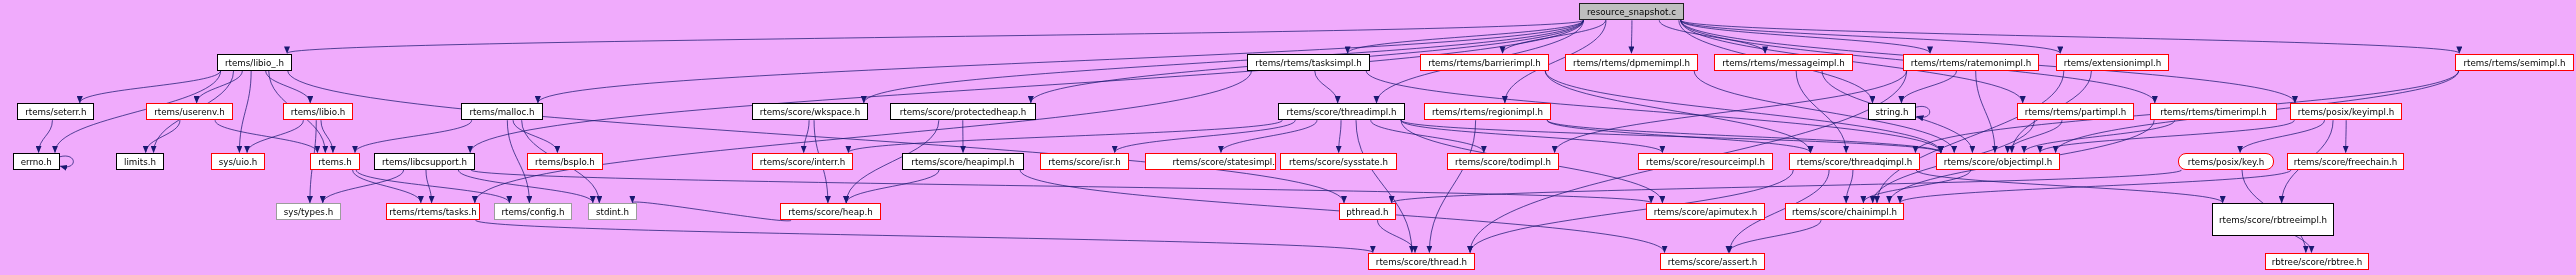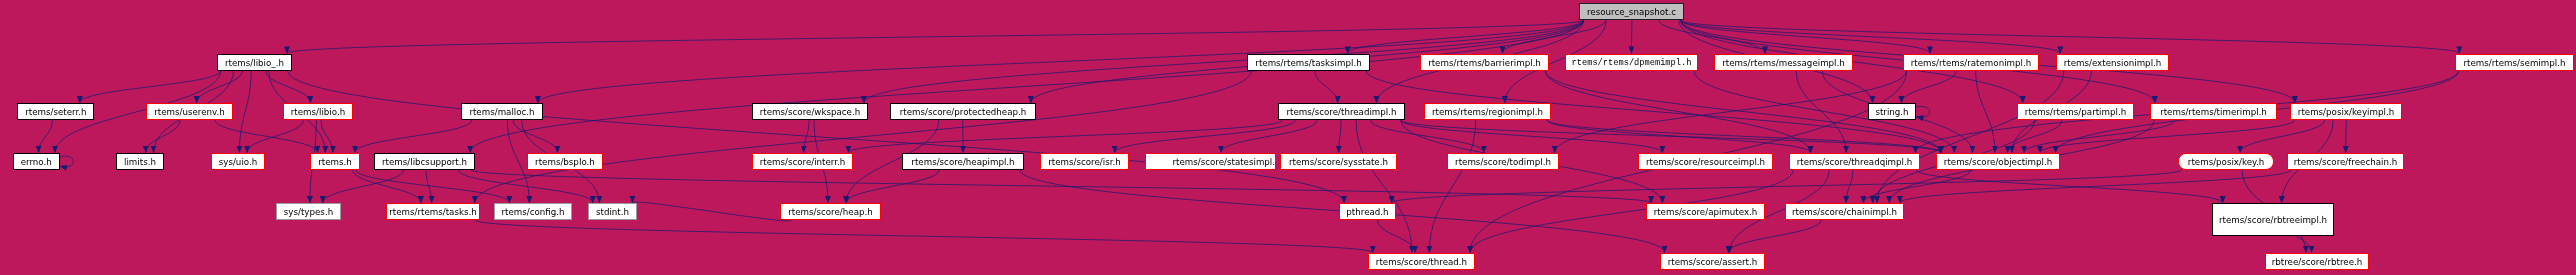--- a/index.html
+++ b/index.html
@@ -1,16 +1,16 @@
 <!DOCTYPE html>
 <html style="font-size:10.7px"><head>
 <meta charset="utf-8">
 <style>
   html,body{margin:0;padding:0;background:#ffffff;}
-  #canvas{position:relative;width:2576px;height:276px;background:#be185d;overflow:hidden;}
+  #canvas{position:relative;width:2576px;height:276px;background:#f0abfc;overflow:hidden;}
   #edges{position:absolute;left:0;top:0;}
   #nodes{position:absolute;left:0;top:0;width:100%;height:100%;}
   .node{
     position:absolute;
     box-sizing:border-box;
     background:#ffffff;
     border:0.7px solid #000000;
     display:flex;align-items:center;justify-content:center;
     font:8.7px "DejaVu Sans","Liberation Sans",sans-serif;
     color:#000000;white-space:nowrap;overflow:hidden;
@@ -129,21 +129,21 @@
       <path d="M3400.79,328 C3400.79,349.6 3446.64,354.4 3446.64,376" class="edge" marker-end="url(#arr)"></path>
       <path d="M1179.59,328 C1179.59,336.1 943,293.9 943,302" class="edge" marker-end="url(#arr)"></path>
       <path d="M89,233.5 C116,226.5 116,254.5 90,247.5" class="edge" marker-end="url(#arr)"></path>
       <path d="M2857,159.5 C2884,152.5 2884,180.5 2858,173.5" class="edge" marker-end="url(#arr)"></path>
     </svg>
   <div id="nodes">
       <div class="node root" style="left: 1579px; top: 3.4px; width: 105px; height: 17px;">resource_snapshot.c</div>
       <div class="node black" style="left: 217px; top: 54px; width: 75px; height: 17px;">rtems/libio_.h</div>
       <div class="node black" style="left: 1247px; top: 54px; width: 123px; height: 17px;">rtems/rtems/tasksimpl.h</div>
       <div class="node red" style="left: 1420px; top: 54px; width: 129px; height: 17px;">rtems/rtems/barrierimpl.h</div>
-      <div class="node red" style="left: 1565px; top: 54px; width: 133px; height: 17px; font-family: Liberation Mono, monospace;">rtems/rtems/dpmemimpl.h</div>
+      <div class="node red" style="left: 1565px; top: 54px; width: 133px; height: 17px;">rtems/rtems/dpmemimpl.h</div>
       <div class="node red" style="left: 1714px; top: 54px; width: 139px; height: 17px;">rtems/rtems/messageimpl.h</div>
       <div class="node red" style="left: 1903px; top: 54px; width: 136px; height: 17px;">rtems/rtems/ratemonimpl.h</div>
       <div class="node red" style="left: 2056px; top: 54px; width: 113px; height: 17px;">rtems/extensionimpl.h</div>
       <div class="node red" style="left: 2455px; top: 54px; width: 119px; height: 17px;">rtems/rtems/semimpl.h</div>
       <div class="node black" style="left: 17.4px; top: 103px; width: 77px; height: 17px;">rtems/seterr.h</div>
       <div class="node red" style="left: 146px; top: 103px; width: 87px; height: 17px;">rtems/userenv.h</div>
       <div class="node red" style="left: 283px; top: 103px; width: 70px; height: 17px;">rtems/libio.h</div>
       <div class="node black" style="left: 461px; top: 103px; width: 82px; height: 17px;">rtems/malloc.h</div>
       <div class="node black" style="left: 752px; top: 103px; width: 116px; height: 17px;">rtems/score/wkspace.h</div>
       <div class="node black" style="left: 890px; top: 103px; width: 146px; height: 17px;">rtems/score/protectedheap.h</div>

